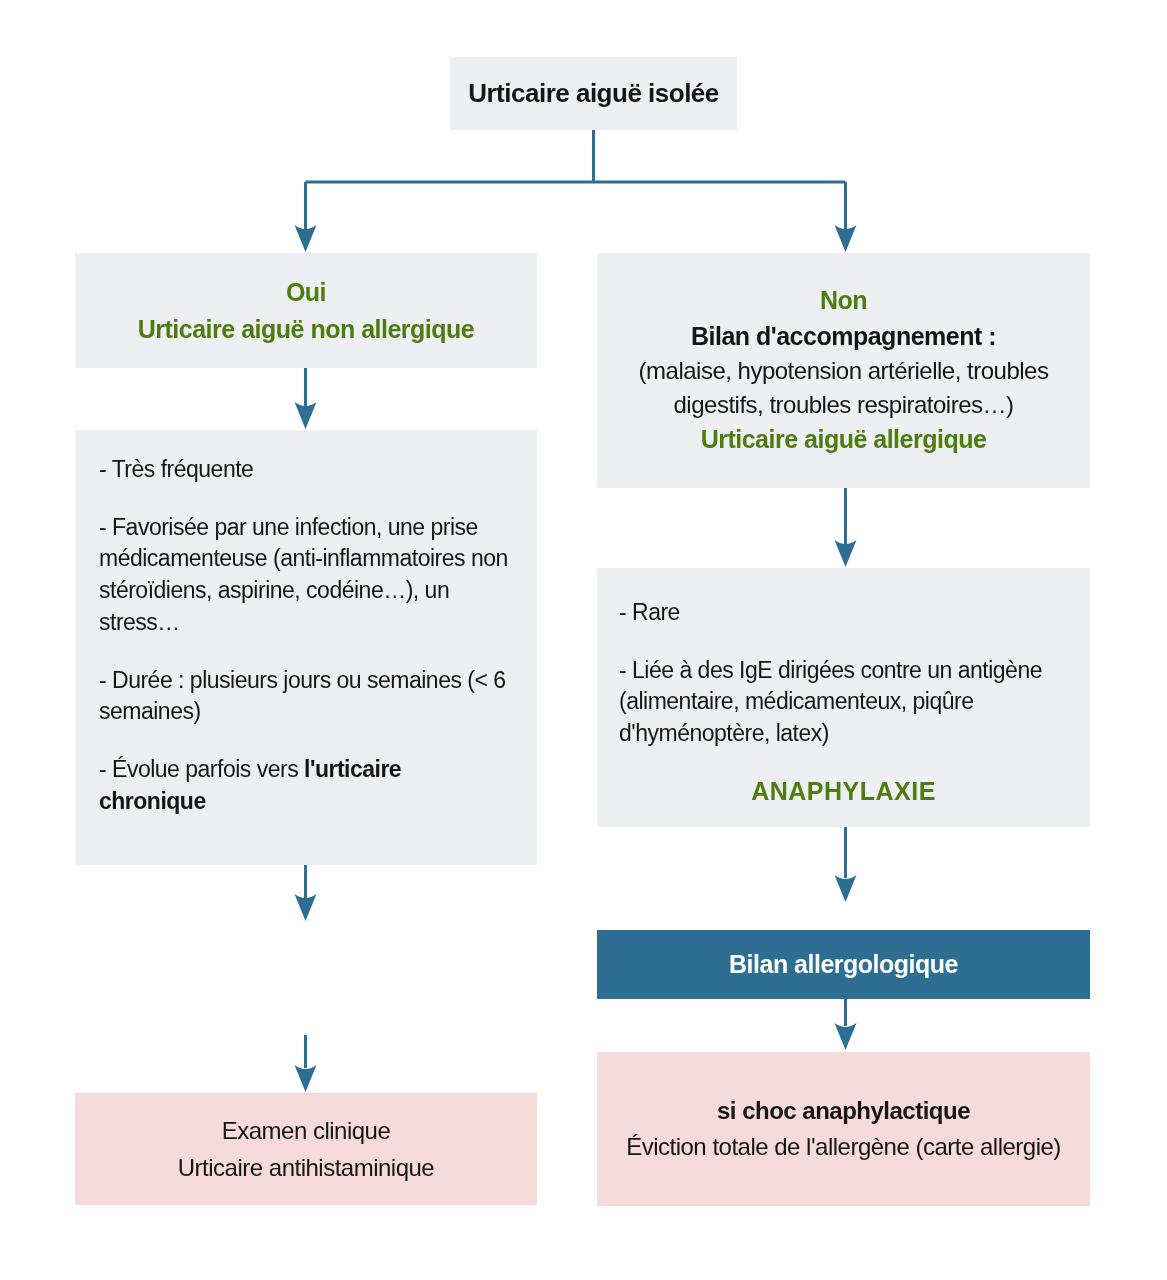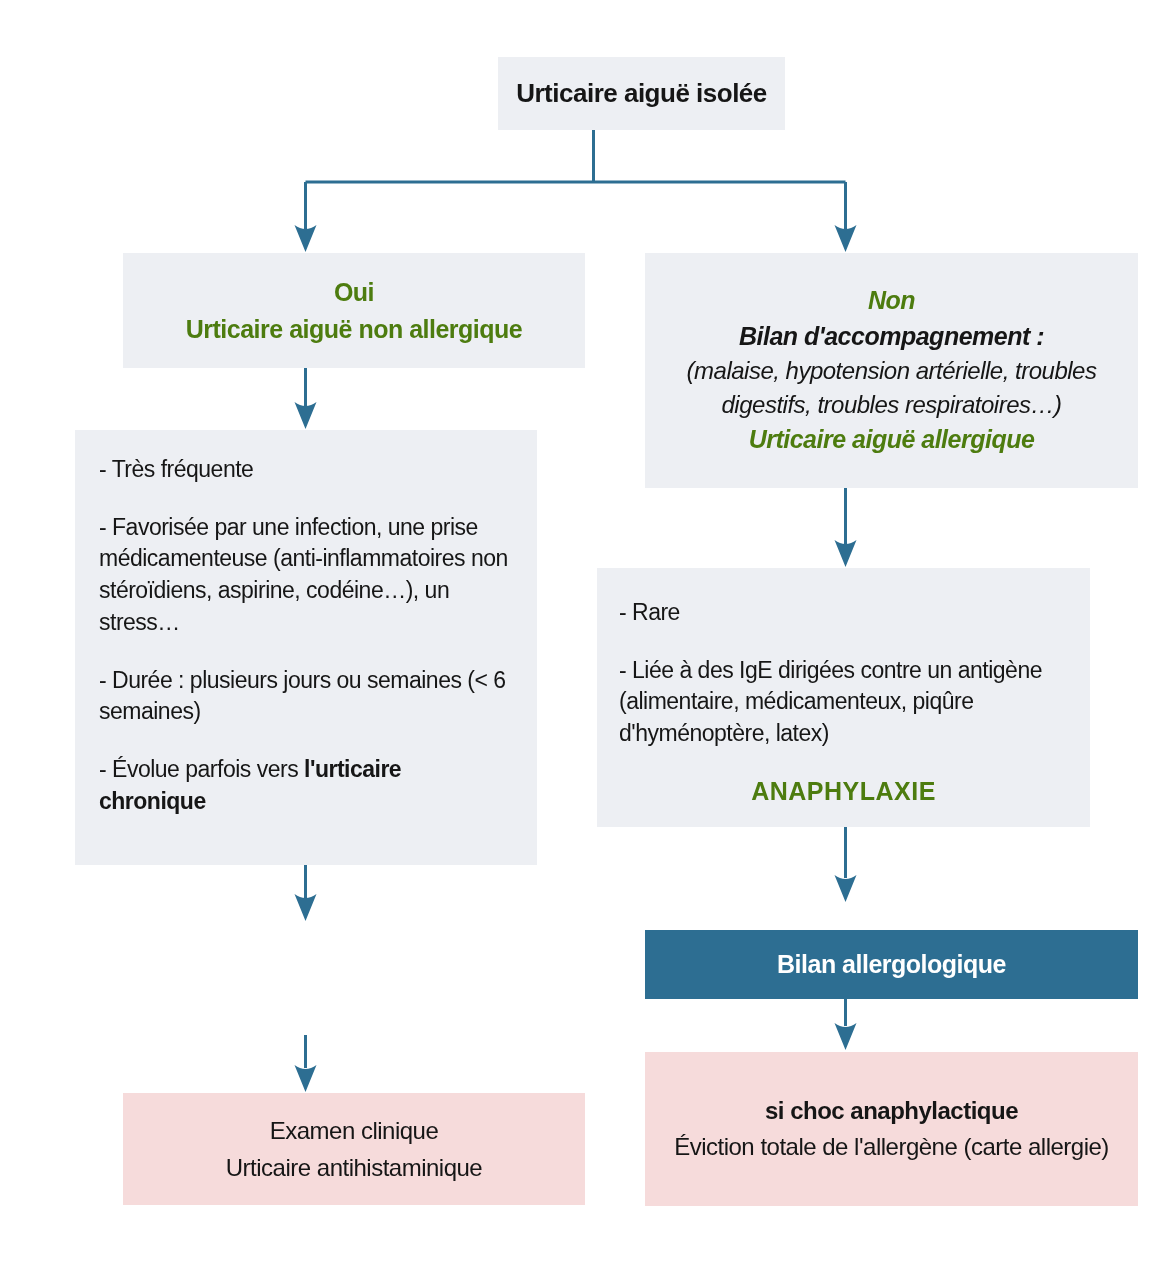--- a/index.html
+++ b/index.html
@@ -8,32 +8,32 @@
     width:1167px;height:1280px;
     background:#ffffff;
     font-family:"Liberation Sans","DejaVu Sans",sans-serif;
     color:#161616;
     overflow:hidden;
   }
   .box{position:absolute;box-sizing:border-box;display:flex;flex-direction:column;justify-content:center;}
   .bg-gray{background:#edeff3;}
   .bg-teal{background:#2d6e92;}
   .bg-pink{background:#f6dbdb;}
-  .center{text-align:center;align-items:center;margin-left:48px;}
+  .center{text-align:center;align-items:center;}
   .ls{letter-spacing:-0.5px;}
   .blue{color:#4d7c0f;font-weight:bold;}
   .bold{font-weight:bold;}
   .white{color:#ffffff;font-weight:bold;}
 
   .root-box{left:450px;top:57px;width:287px;height:73px;font-size:26px;font-weight:bold;}
   .l-col{left:75px;width:462px;}
   .r-col{left:597px;width:493px;}
 
   .l-header{top:253px;height:115px;font-size:25px;line-height:1.45;}
-  .r-header{top:253px;height:235px;font-size:24px;line-height:1.42;padding:8px 14px;font-style:italic;}
+  .r-header{top:253px;height:235px;font-size:24px;line-height:1.42;padding:8px 14px;}
   .l-details{top:430px;height:435px;font-size:23px;line-height:1.38;padding:14px 24px;justify-content:flex-start;}
   .r-details{top:568px;height:259px;font-size:23px;line-height:1.38;padding:29px 22px;justify-content:center;}
   .l-action{top:922px;height:113px;font-size:25px;line-height:1.5;}
   .r-action{top:930px;height:69px;font-size:25px;}
   .l-outcome{top:1093px;height:112px;font-size:24px;line-height:1.55;}
   .r-outcome{top:1052px;height:154px;font-size:24px;line-height:1.5;}
 
   .l-details p{margin:10px 0 16px 0;}
   .r-details p{margin:10px 0 16px 0;}
   .emph{margin-top:8px;text-align:center;font-size:25px;letter-spacing:0.5px;}

